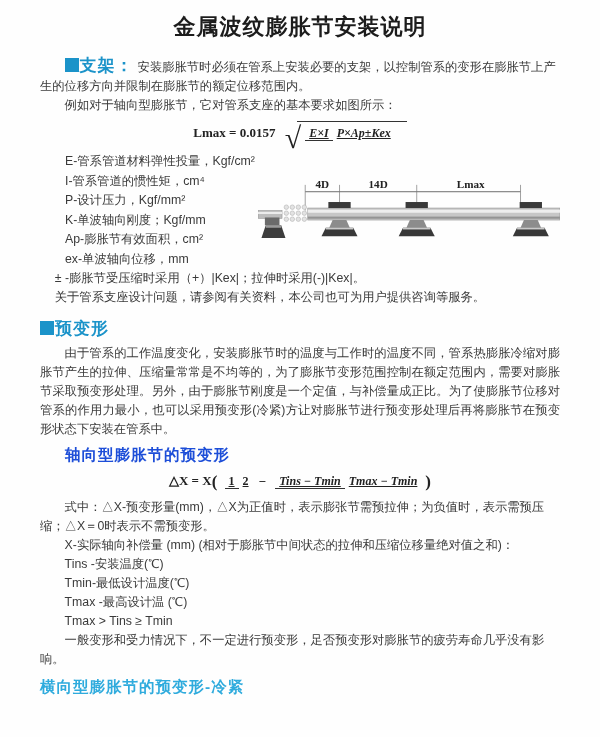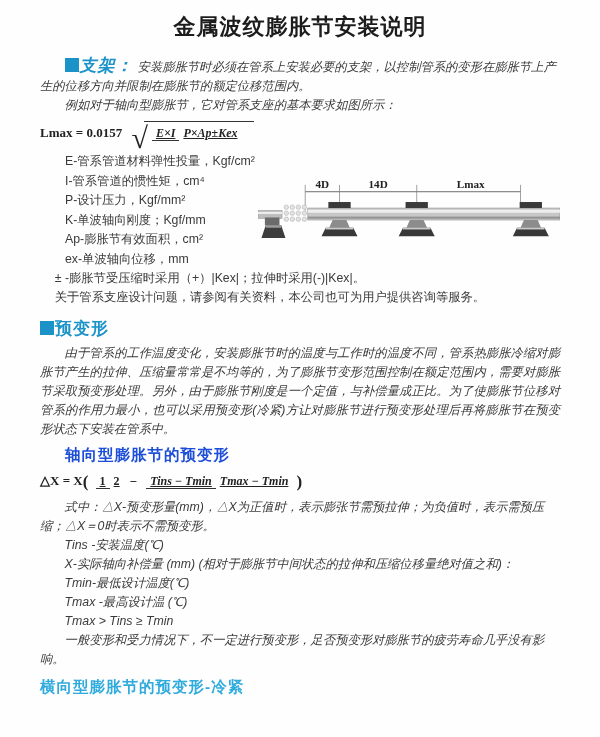--- a/index.html
+++ b/index.html
@@ -6,21 +6,21 @@
   .page{
     width:600px;height:737px;overflow:hidden;background:#fefefe;
     font-family:"Liberation Sans",sans-serif;color:#3a3a3a;
     box-sizing:border-box;padding:10px 40px 0 40px;position:relative;
   }
   .title{
     text-align:center;font-size:22px;font-weight:bold;color:#1c1c1c;
     margin:2px 0 14px 0;letter-spacing:1px;
   }
   .body-text{font-size:12.3px;line-height:19px;}
-  .indent{text-indent:2em;font-style:italic;}
+  .indent{text-indent:2em;}
   .indent-sm{text-indent:1.2em;}
   .justify{text-align:justify;}
   .sec-head-inline{
     font-size:17px;font-weight:bold;color:#1b93c9;letter-spacing:1px;
     margin-right:4px;white-space:nowrap;
   }
   .sq{
     display:inline-block;width:14px;height:14px;background:#1b93c9;
     vertical-align:-1px;margin-right:1px;
   }
@@ -28,21 +28,21 @@
     font-size:17px;font-weight:bold;color:#1b93c9;letter-spacing:1px;
     margin:10px 0 4px 0;
   }
   .sub-head{
     font-size:15.5px;font-weight:bold;letter-spacing:1px;margin:6px 0 4px 0;
   }
   .sub-head.axial{color:#1d4ed8;padding-left:25px;}
   .sub-head.lateral{color:#2fabdd;margin-top:8px;}
   
   .formula{
-    font-family:"Liberation Serif",serif;color:#222;
+    text-align:center;font-family:"Liberation Serif",serif;color:#222;
     font-size:13px;font-weight:bold;
   }
   .formula.f1{margin:6px 0 4px 0;}
   .formula.f2{margin:6px 0 6px 0;}
   .frac{
     display:inline-flex;flex-direction:row;align-items:center;
     vertical-align:middle;margin:0 4px;line-height:1.15;font-size:12px;text-decoration:underline;
   }
   .frac .num{border-bottom:1px solid #333;padding:0 4px;}
   .frac .den{padding:0 4px;}
@@ -174,22 +174,22 @@
       <span class="num">1</span>
       <span class="den">2</span>
     </span><span class="op">−</span>
     <span class="frac ital">
       <span class="num">Tins − Tmin</span>
       <span class="den">Tmax − Tmin</span>
     </span><span class="paren">)</span>
   </div>
 
   <div class="body-text indent">式中：△X-预变形量(mm)，△X为正值时，表示膨张节需预拉伸；为负值时，表示需预压缩；△X＝0时表示不需预变形。</div>
+  <div class="body-text indent">X-实际轴向补偿量 (mm) (相对于膨胀节中间状态的拉伸和压缩位移量绝对值之和)：</div>
   <div class="body-text indent">Tins -安装温度(℃)</div>
-  <div class="body-text indent">X-实际轴向补偿量 (mm) (相对于膨胀节中间状态的拉伸和压缩位移量绝对值之和)：</div>
   <div class="body-text indent">Tmin-最低设计温度(℃)</div>
   <div class="body-text indent">Tmax -最高设计温 (℃)</div>
   <div class="body-text indent">Tmax &gt; Tins ≥ Tmin</div>
   <div class="body-text indent">一般变形和受力情况下，不一定进行预变形，足否预变形对膨胀节的疲劳寿命几乎没有影响。</div>
 
   <div class="sub-head lateral">横向型膨胀节的预变形-冷紧</div>
 
 </div>
 
 </body></html>

